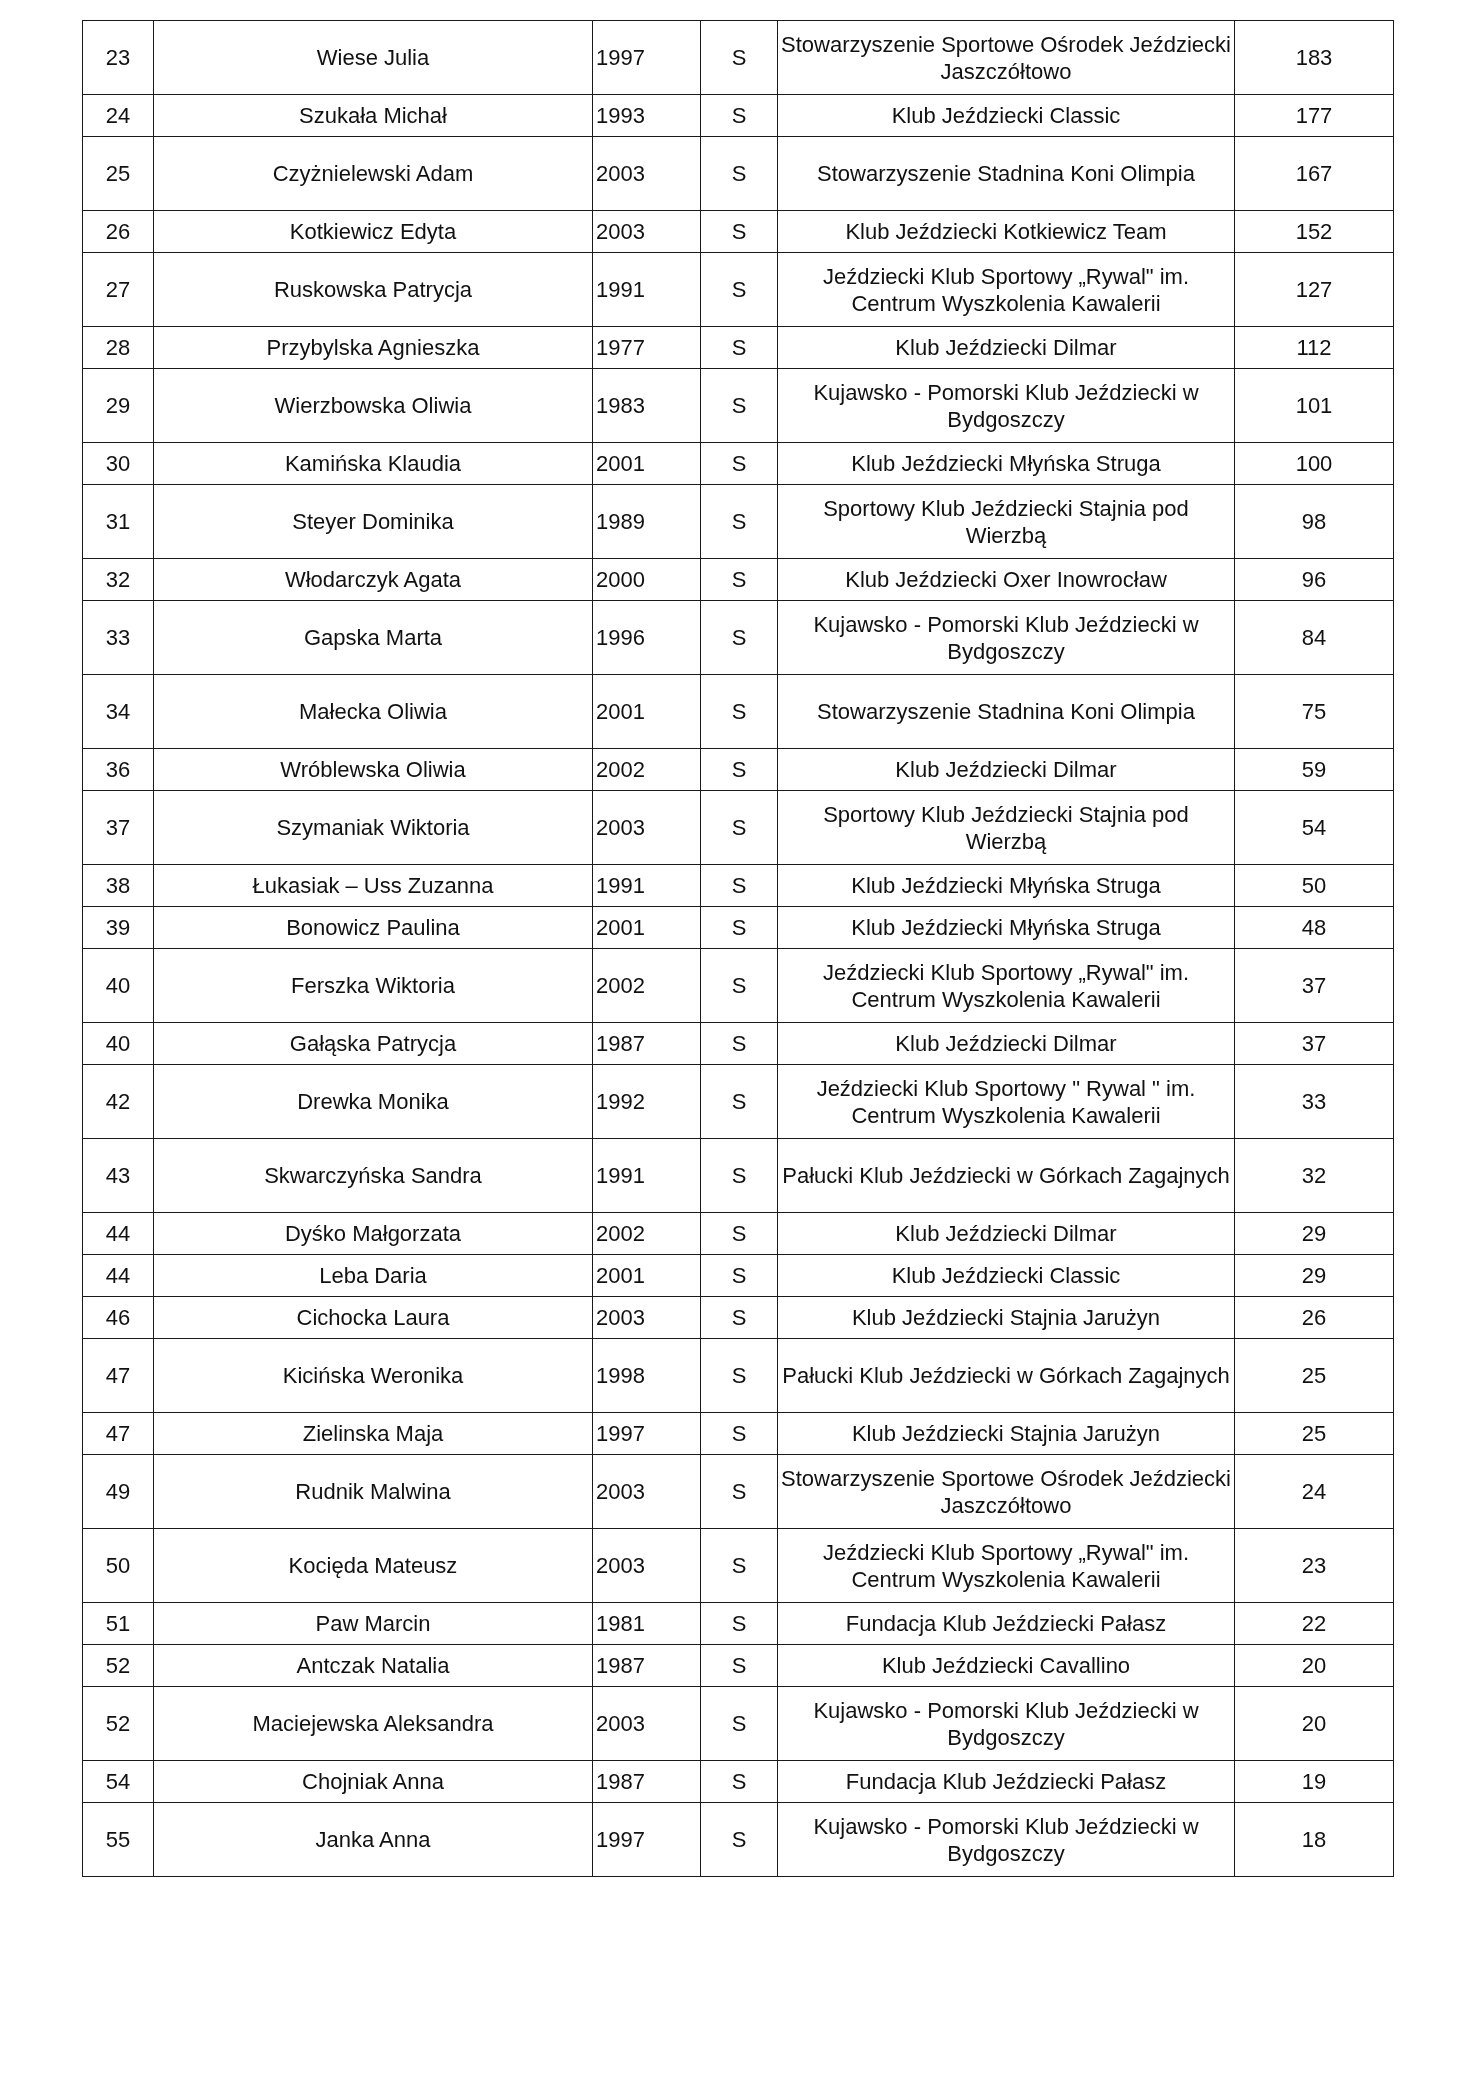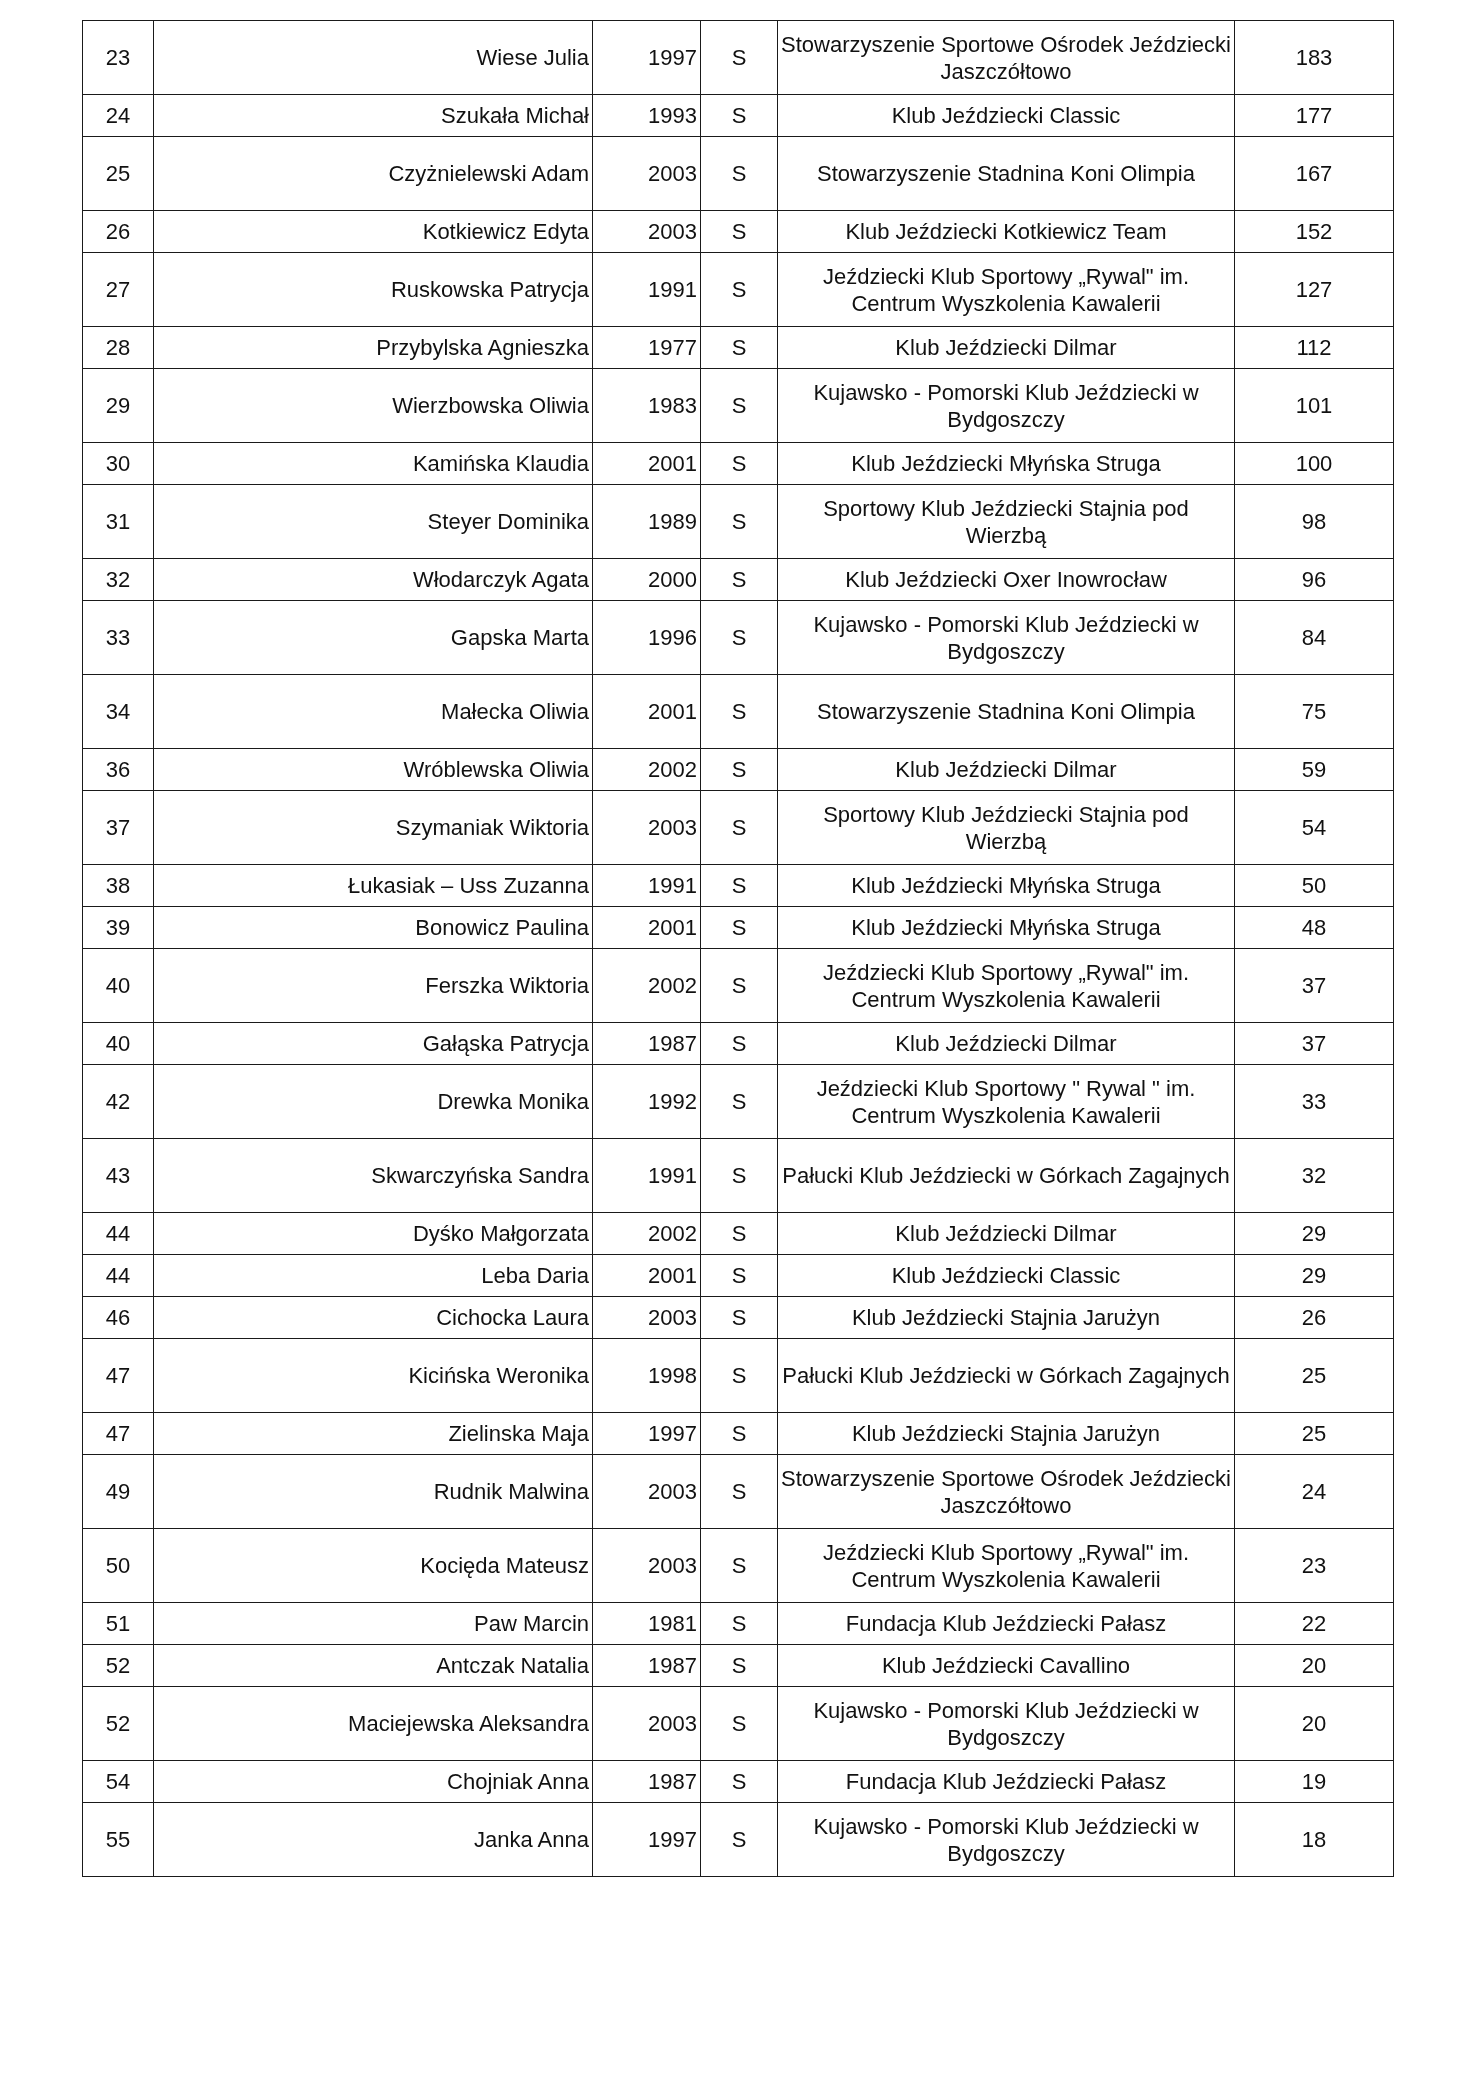--- a/index.html
+++ b/index.html
@@ -12,22 +12,22 @@
     font-size: 22px;
   }
   table.results td {
     border: 1.5px solid #1a1a1a;
     padding: 0 3px;
     vertical-align: middle;
     line-height: 27px;
     overflow: hidden;
   }
   td.c-rank { text-align: center; }
-  td.c-name { text-align: right; white-space: nowrap; margin-left: 15px; }
-  td.c-year { text-align: right; }
+  td.c-name { text-align: center; white-space: nowrap; margin-left: 15px; }
+  td.c-year { text-align: left; }
   td.c-cat  { text-align: center; }
   td.c-club { text-align: center; }
   td.c-pts  { text-align: center; margin-left: 34px; }
   tr.short td { height: 41px; }
   tr.tall td  { height: 73px; }
 </style>
 </head>
 <body>
 
 <table class="results">

